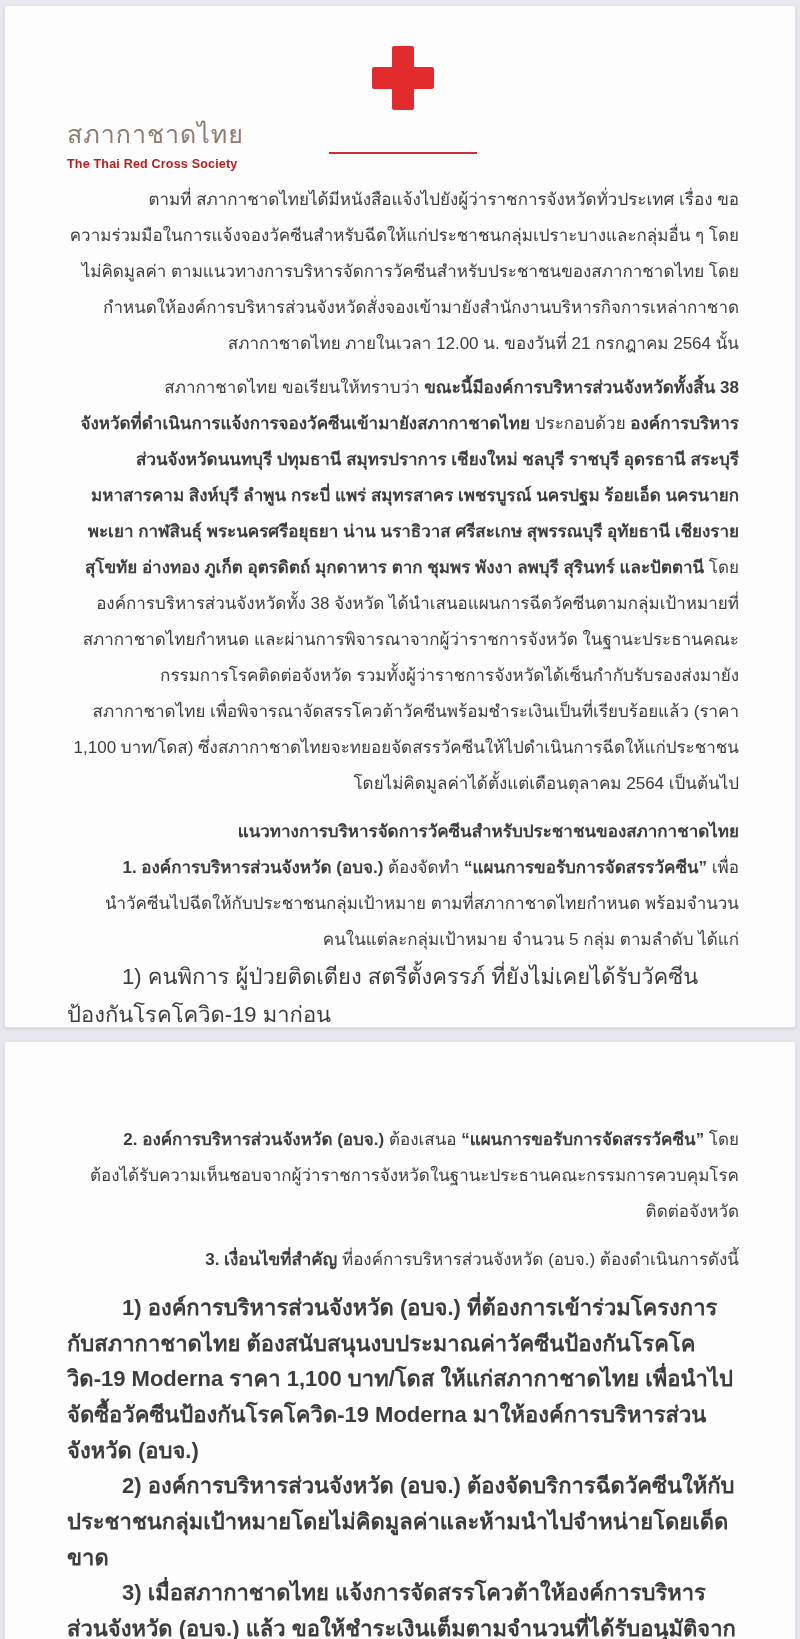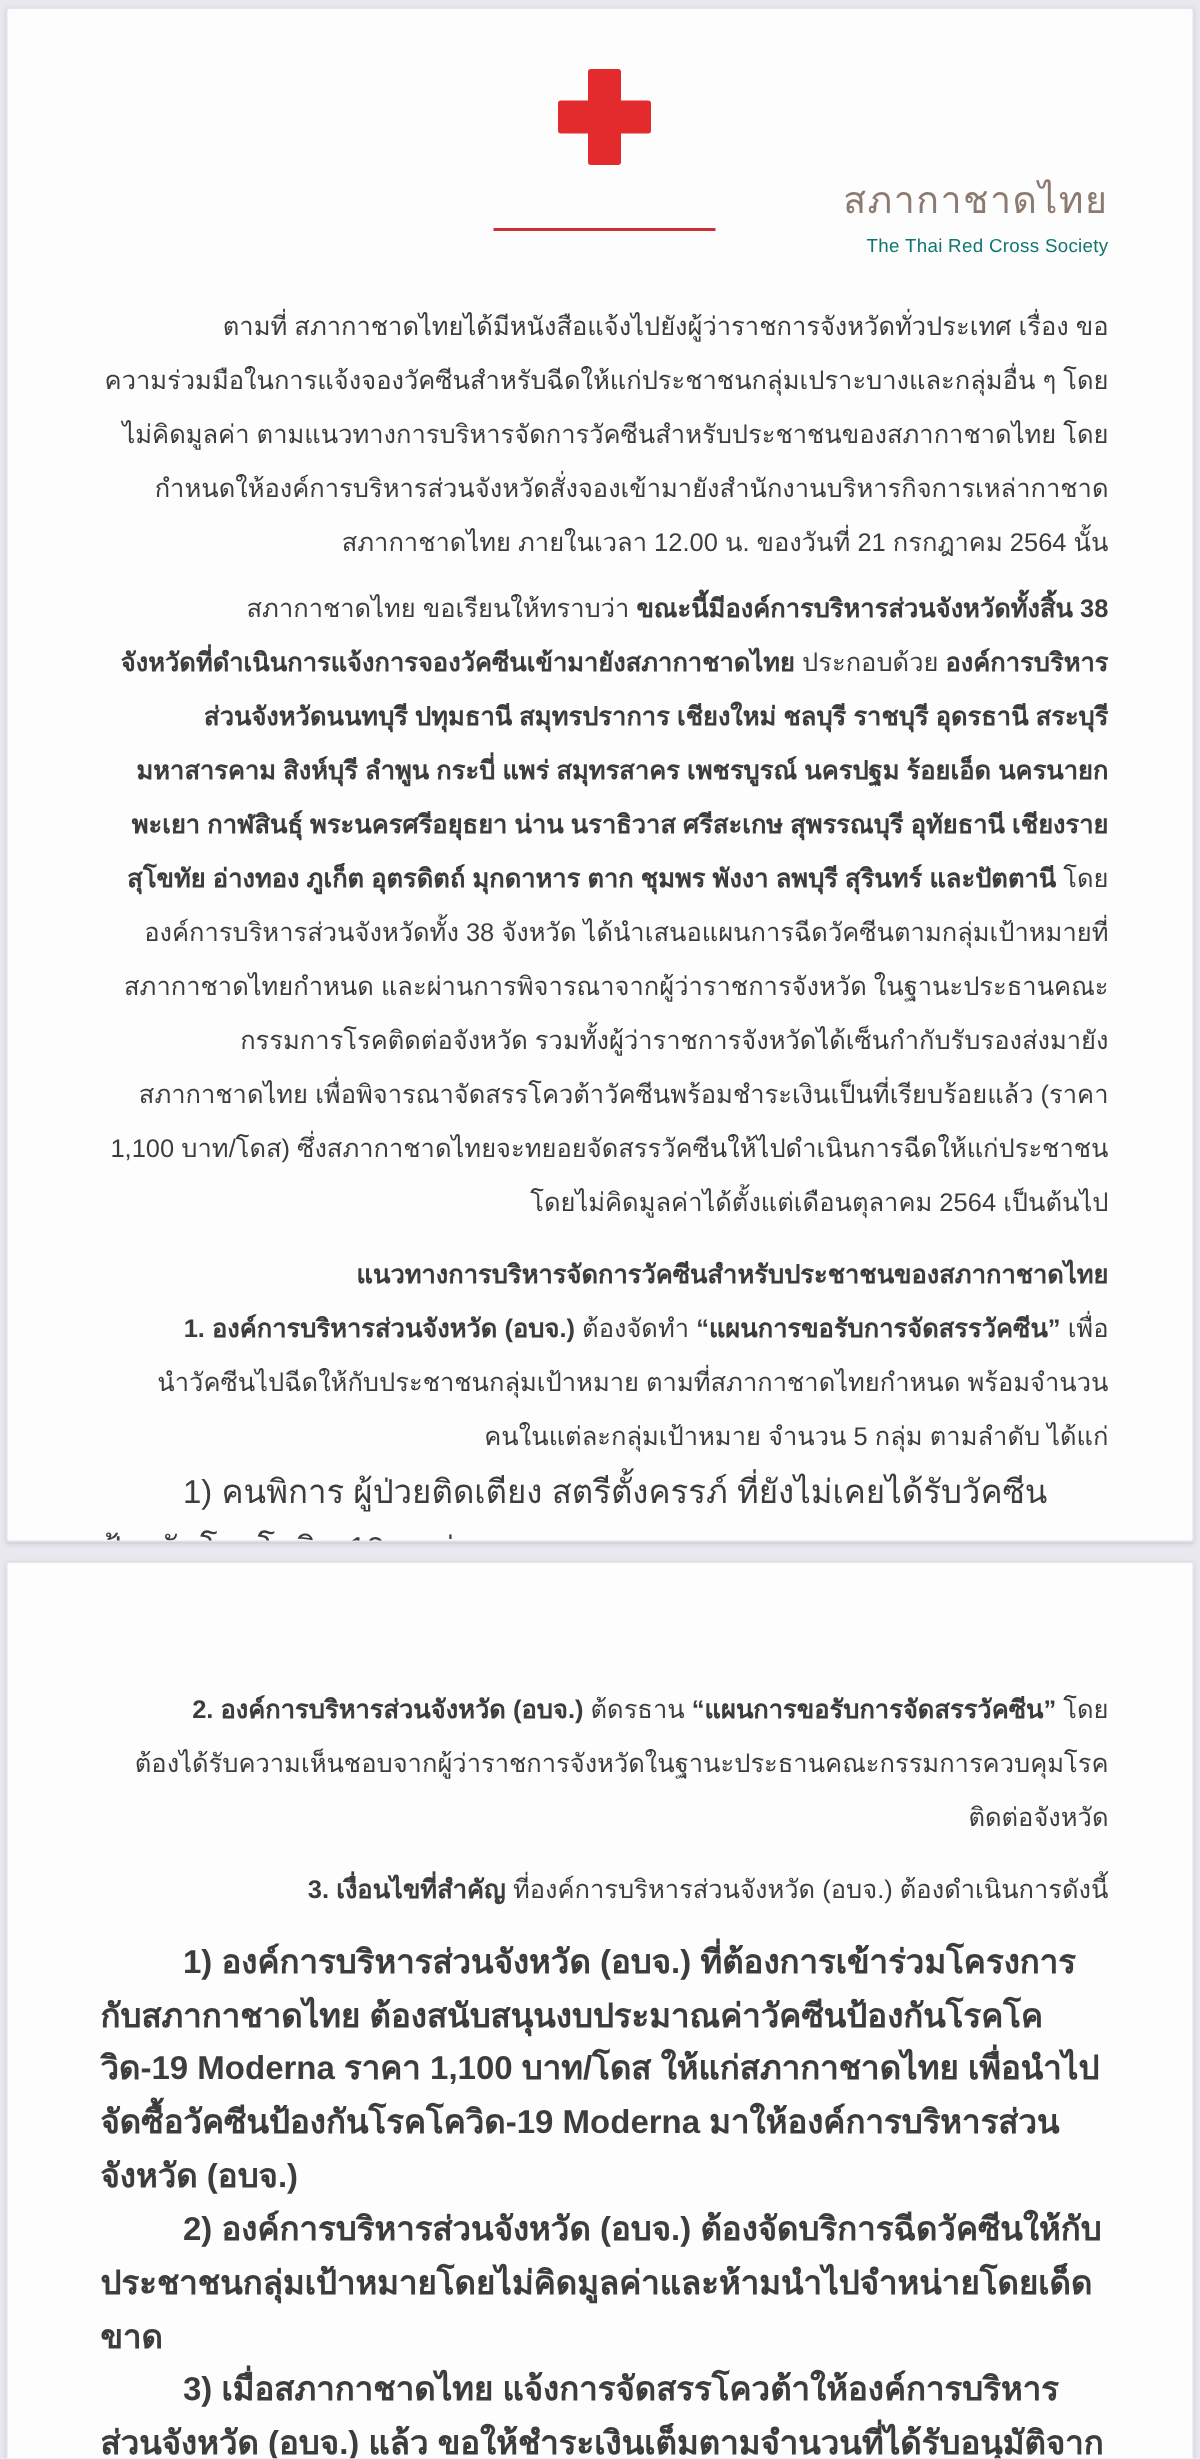--- a/index.html
+++ b/index.html
@@ -30,22 +30,22 @@
   .page-2 { top: 1041px; height: 600px; }
 
   .content {
     padding: 34px 56px 0 62px;
     color: #3d3d3d;
   }
   .page-2 .content { padding-top: 80px; }
 
   
   .logo-block {
-    text-align: right;
-    margin-bottom: 29px;
+    text-align: left;
+    margin-bottom: 11px;
   }
   .cross {
     position: relative;
     width: 62px;
     height: 64px;
     margin: 6px auto 10px;
   }
   .cross .bar-v, .cross .bar-h {
     position: absolute;
     background: #e32a2c;
@@ -60,22 +60,22 @@
     line-height: 1.15;
   }
   .logo-rule {
     width: 148px;
     height: 2px;
     background: #cf2e39;
     margin: 3px auto 3px;
   }
   .logo-eng {
     font-size: 12.5px;
-    font-weight: 400;
-    color: #0f766e;
+    font-weight: 700;
+    color: #b91c1c;
     letter-spacing: 0.2px;
   }
 
   
   p { margin: 0; }
   .para {
     font-size: 17px;
     line-height: 2.12;
     text-indent: 55px;
     text-align: right;
@@ -136,21 +136,21 @@
 
       <p class="sub-item">1) คนพิการ ผู้ป่วยติดเตียง สตรีตั้งครรภ์ ที่ยังไม่เคยได้รับวัคซีนป้องกันโรคโควิด-19 มาก่อน</p>
       <p class="sub-item">2) ผู้สูงอายุ 70 ปีขึ้นไป ที่ยังไม่เคยได้รับวัคซีนป้องกันโรคโควิด-19 มาก่อน</p>
 
     </div>
   </div>
 
   <div class="page page-2">
     <div class="content">
 
-      <p class="para"><span class="b">2. องค์การบริหารส่วนจังหวัด (อบจ.) </span><span>ต้ดรธาน </span><span class="b">“แผนการขอรับการจัดสรรวัคซีน” </span><span>โดยต้องได้รับความเห็นชอบจากผู้ว่าราชการจังหวัดในฐานะประธานคณะกรรมการควบคุมโรคติดต่อจังหวัด</span></p>
+      <p class="para"><span class="b">2. องค์การบริหารส่วนจังหวัด (อบจ.) </span><span>ต้องเสนอ </span><span class="b">“แผนการขอรับการจัดสรรวัคซีน” </span><span>โดยต้องได้รับความเห็นชอบจากผู้ว่าราชการจังหวัดในฐานะประธานคณะกรรมการควบคุมโรคติดต่อจังหวัด</span></p>
 
       <div class="gap-md"></div>
 
       <p class="para"><span class="b">3. เงื่อนไขที่สำคัญ </span><span>ที่องค์การบริหารส่วนจังหวัด (อบจ.) ต้องดำเนินการดังนี้</span></p>
 
       <div class="gap-md"></div>
 
       <p class="sub-item">1) องค์การบริหารส่วนจังหวัด (อบจ.) ที่ต้องการเข้าร่วมโครงการกับสภากาชาดไทย ต้องสนับสนุนงบประมาณค่าวัคซีนป้องกันโรคโควิด-19 Moderna ราคา 1,100 บาท/โดส ให้แก่สภากาชาดไทย เพื่อนำไปจัดซื้อวัคซีนป้องกันโรคโควิด-19 Moderna มาให้องค์การบริหารส่วนจังหวัด (อบจ.)</p>
       <p class="sub-item">2) องค์การบริหารส่วนจังหวัด (อบจ.) ต้องจัดบริการฉีดวัคซีนให้กับประชาชนกลุ่มเป้าหมายโดยไม่คิดมูลค่าและห้ามนำไปจำหน่ายโดยเด็ดขาด</p>
       <p class="sub-item">3) เมื่อสภากาชาดไทย แจ้งการจัดสรรโควต้าให้องค์การบริหารส่วนจังหวัด (อบจ.) แล้ว ขอให้ชำระเงินเต็มตามจำนวนที่ได้รับอนุมัติจากสภากาชาดไทย ภายในวันที่ 23 กรกฎาคม 2564 ก่อนเวลา 12.00 น.</p>

